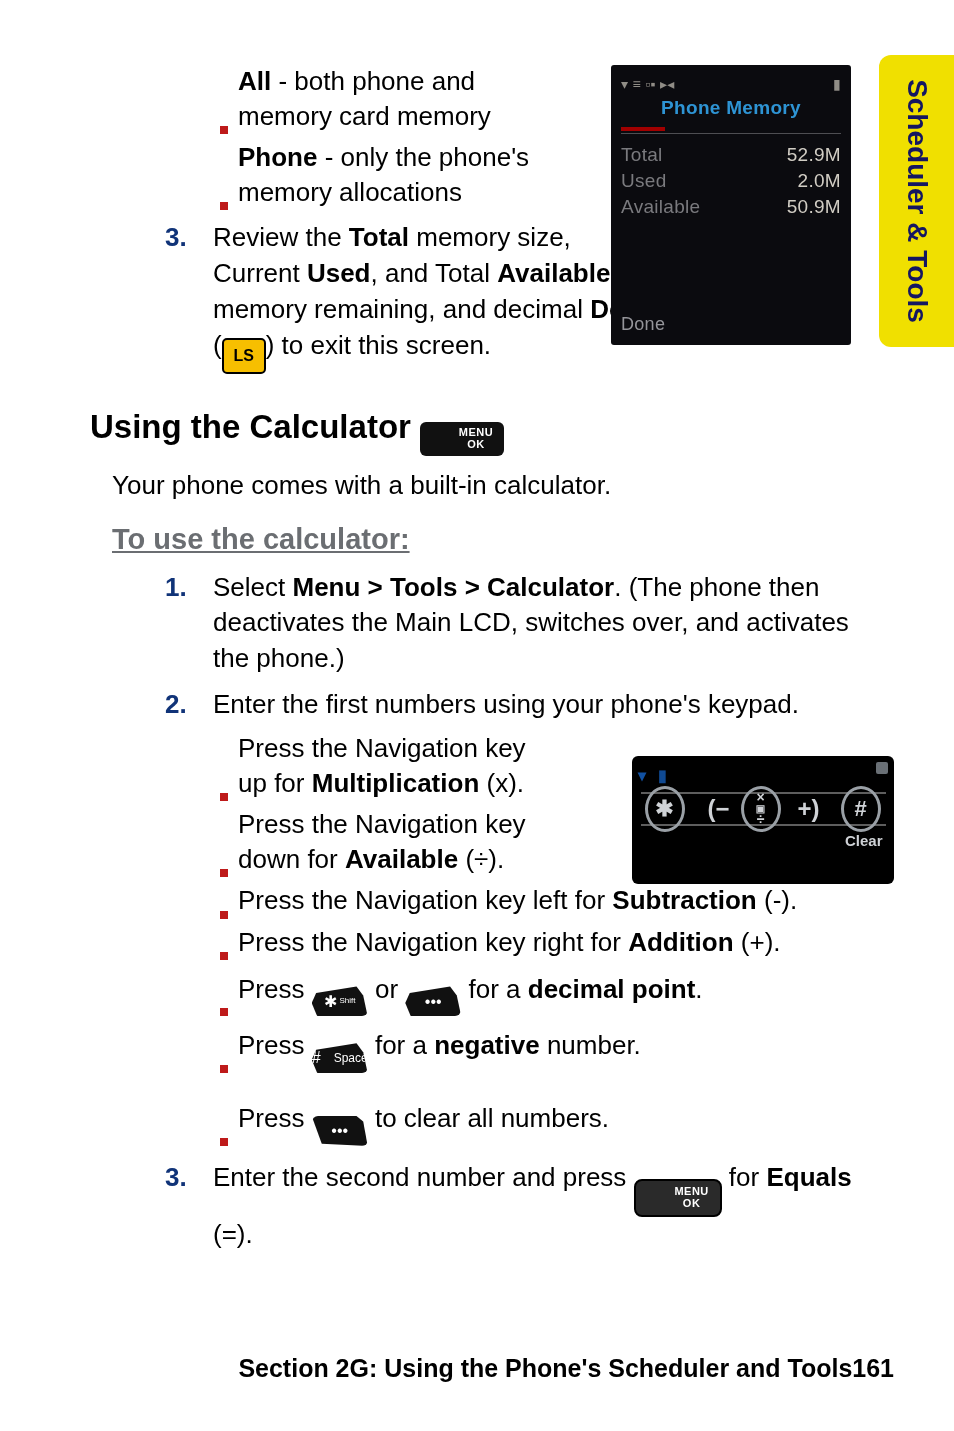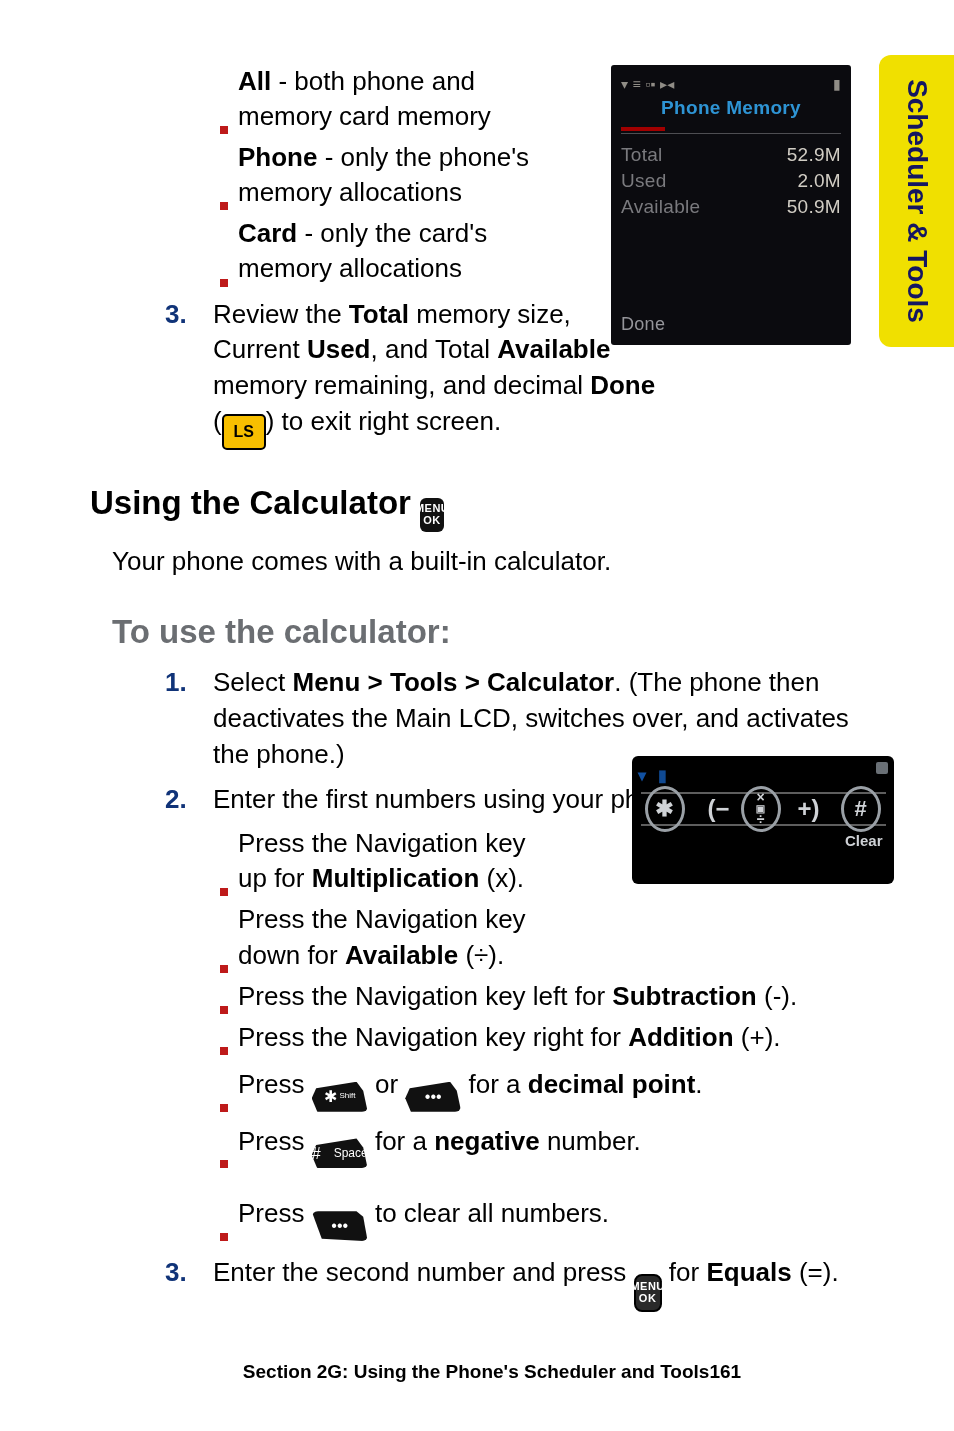--- a/index.html
+++ b/index.html
@@ -93,26 +93,27 @@
   .black-rounded {
     display: inline-flex;
     align-items: center;
     justify-content: center;
     border-radius: 6px;
     background: #111;
     color: #fff;
     vertical-align: -9px;
   }
   .menu-key {
-    width: 24px;
+    width: 56px;
     height: 34px;
     font-size: 10px;
     font-weight: 700;
     line-height: 1.05;
     text-align: right;
+    padding-left: 28px;
   }
   .menu-key.accent {
     background: #2a2a2a;
     border: 2px solid #000;
     border-radius: 8px;
   }
   .menu-key .t { font-size: 11px; letter-spacing: 0.5px; }
   .star-key, .hash-key, .dots-key, .back-key {
     width: 56px;
     height: 30px;
@@ -158,24 +159,25 @@
   h2.using {
     font-size: 33px;
     font-weight: 700;
     margin: 34px 0 14px 0;
   }
   .intro {
     font-size: 26px;
     margin-left: 22px;
   }
   .subhead {
-    font-size: 33px;
+    font-size: 29px;
     font-weight: 700;
     color: #6b6e72;
-    margin: 36px 0 14px 22px;
+    margin: 22px 0 14px 22px;
+    text-decoration: underline;
   }
   
   .calc-mock {
     position: absolute;
     top: 756px;
     right: 60px;
     width: 262px;
     height: 128px;
     background: #000;
     border-radius: 6px;
@@ -205,22 +207,22 @@
   .calc-mock .tiny { position: absolute; top: 10px; left: 6px; color:#1151a2; font-size: 16px; font-weight:800; }
   .calc-mock .tiny2 { position: absolute; top: 10px; left: 26px; color:#1151a2; font-size: 16px; font-weight:800; opacity:0.9;}
   .calc-mock .cube { position: absolute; top: 6px; right: 6px; width: 12px; height: 12px; background:#6a7076; border-radius:2px;}
   
   .footer {
     position: absolute;
     bottom: 48px;
     left: 90px;
     right: 60px;
     display: flex;
-    justify-content: center;
-    font-size: 19px;
+    justify-content: flex-end;
+    font-size: 25px;
   }
   .footer .left { font-weight: 700; }
   .footer .right { font-weight: 700; }
 </style>
 </head>
 <body>
 
 <div class="page">
 
   <div class="side-tab">
@@ -287,31 +289,25 @@
       <span class="txt">
         <span class="b">All</span><span> - both phone and memory card memory</span>
       </span>
     </div>
     <div class="level1-bullet">
       <span class="sq"></span>
       <span class="txt">
         <span class="b">Phone</span><span> - only the phone's memory allocations</span>
       </span>
     </div>
-    <div class="level1-bullet">
-      <span class="sq"></span>
-      <span class="txt">
-        <span class="b">Card</span><span> - only the card's memory allocations</span>
-      </span>
-    </div>
 
     <div class="ol-line">
       <span class="num">3.</span>
       <span class="txt">
-        <span>Review the </span><span class="b">Total</span><span> memory size, Current </span><span class="b">Used</span><span>, and Total </span><span class="b">Available</span><span> memory remaining, and decimal </span><span class="b">Done</span><span> (</span><span class="ls-icon">LS</span><span>) to exit right screen.</span>
+        <span>Review the </span><span class="b">Total</span><span> memory size, Current </span><span class="b">Used</span><span>, and Total </span><span class="b">Available</span><span> memory remaining, and decimal </span><span class="b">Done</span><span> (</span><span class="ls-icon">LS</span><span>) to exit this screen.</span>
       </span>
     </div>
 
     <h2 class="using">
       <span>Using the Calculator</span>
       <span class="black-rounded menu-key" style="vertical-align:2px">
         <span style="display:flex;flex-direction:column;align-items:center;">
           <span class="t">MENU</span>
           <span class="t">OK</span>
         </span>

